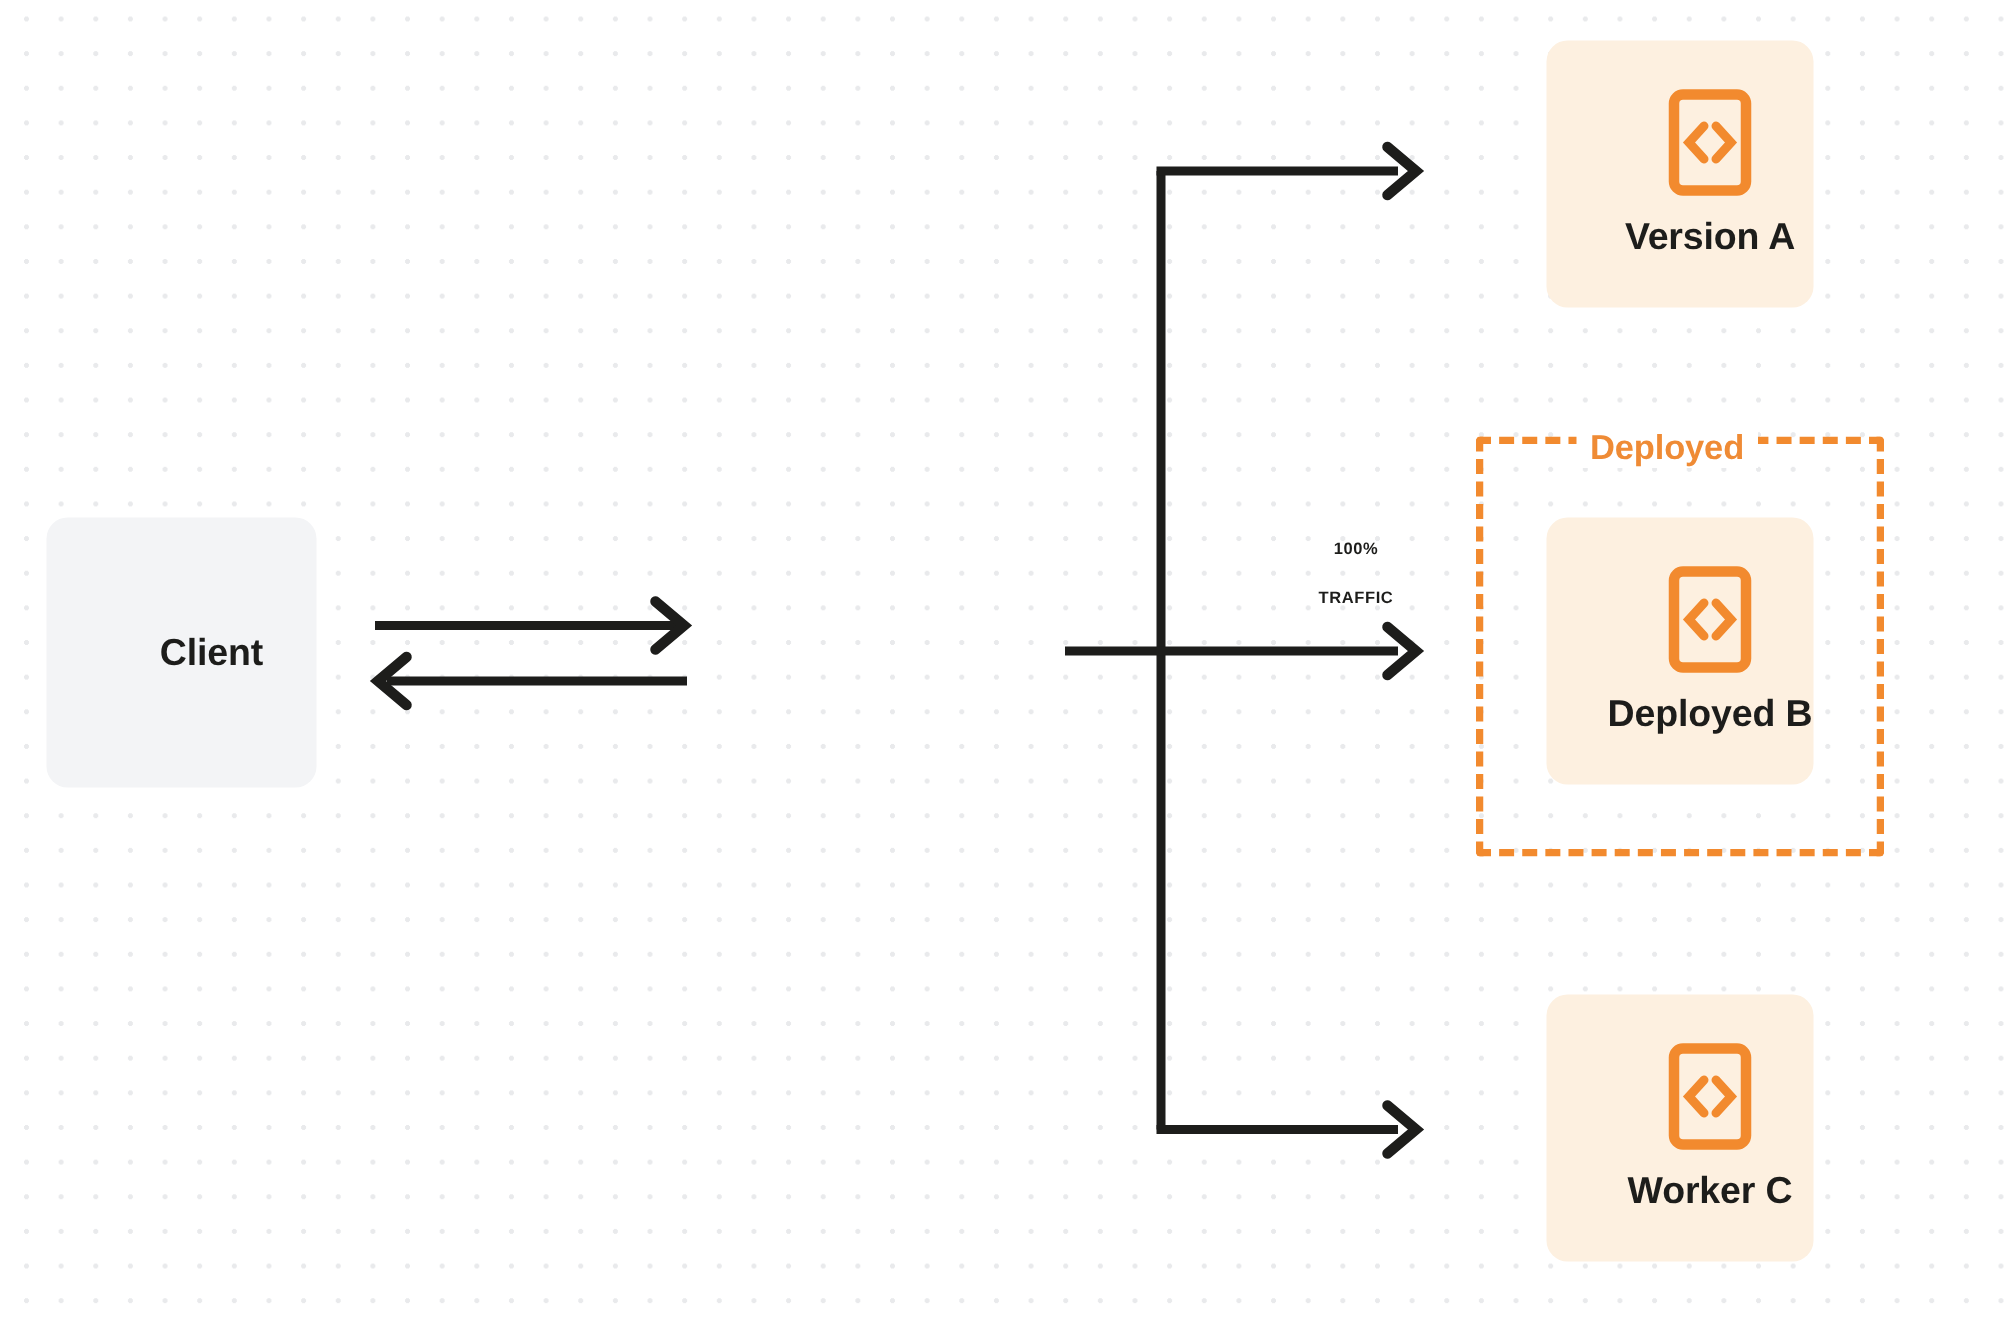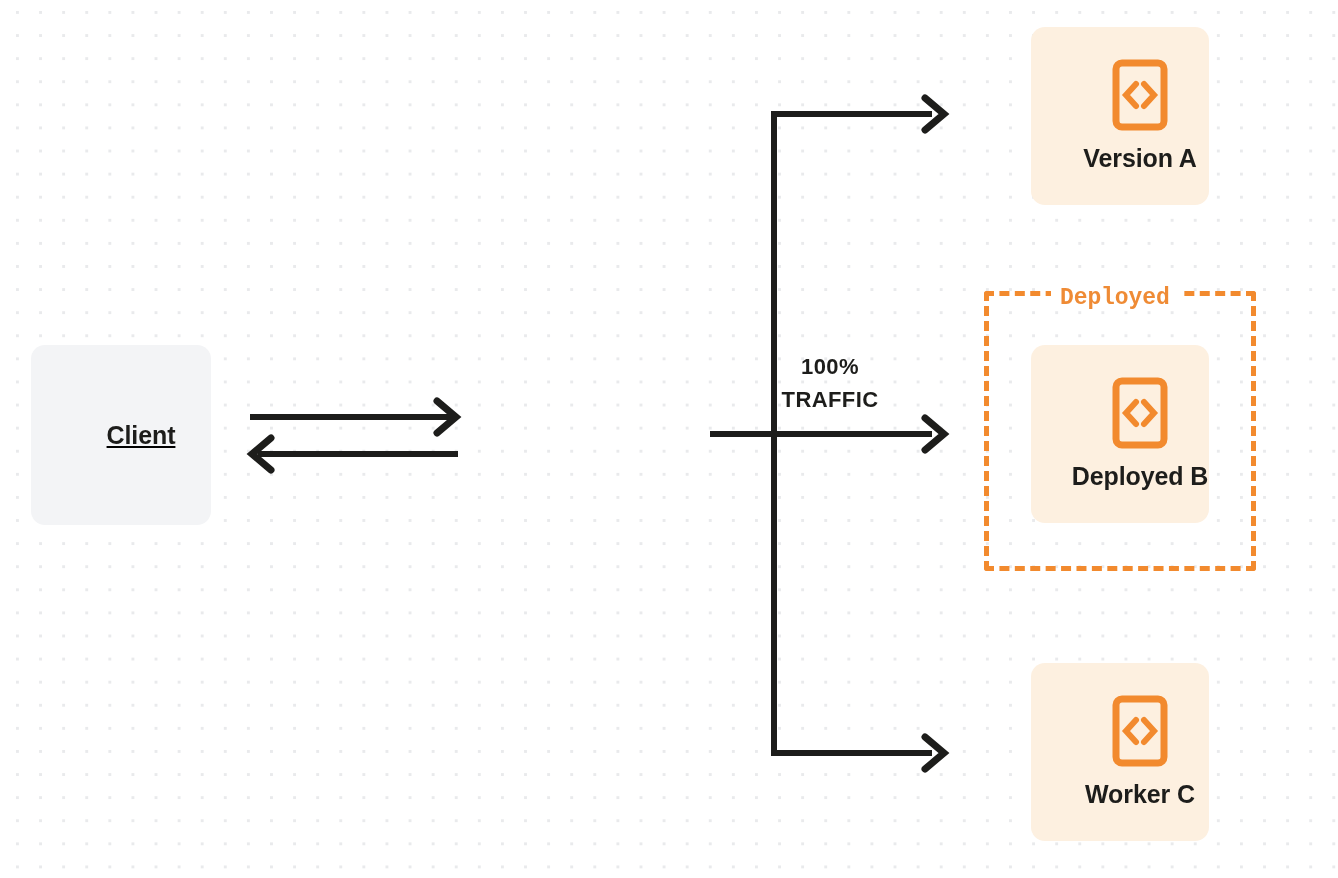--- a/index.html
+++ b/index.html
@@ -45,21 +45,20 @@
     white-space: nowrap;
   }
 
   
   #node-client {
     left: 31px;
     top: 345px;
     width: 180px;
     height: 180px;
     background-color: #f3f4f6;
-    text-decoration: underline;
   }
   #node-client .node-label { font-size: 25px; }
 
   
   #node-worker {
     left: 494px;
     top: 345px;
     width: 182px;
     height: 180px;
     background-color: #fdf0e0;
@@ -104,32 +103,31 @@
     position: absolute;
     left: 1051px;
     top: 285px;
     padding: 0 9px;
     background-color: #ffffff;
     color: #ef8b35;
     font-size: 23px;
     font-weight: bold;
     letter-spacing: -0.1px;
     white-space: nowrap;
-    font-family: Liberation Mono, monospace;
   }
 
   
   #traffic-label {
     position: absolute;
-    left: 760px;
+    left: 834px;
     top: 350px;
     width: 140px;
     text-align: center;
     color: #1d1d1b;
-    font-size: 22px;
+    font-size: 11px;
     font-weight: bold;
     letter-spacing: 0.4px;
     line-height: 33px;
   }
 
   
   #connectors {
     position: absolute;
     left: 0;
     top: 0;

